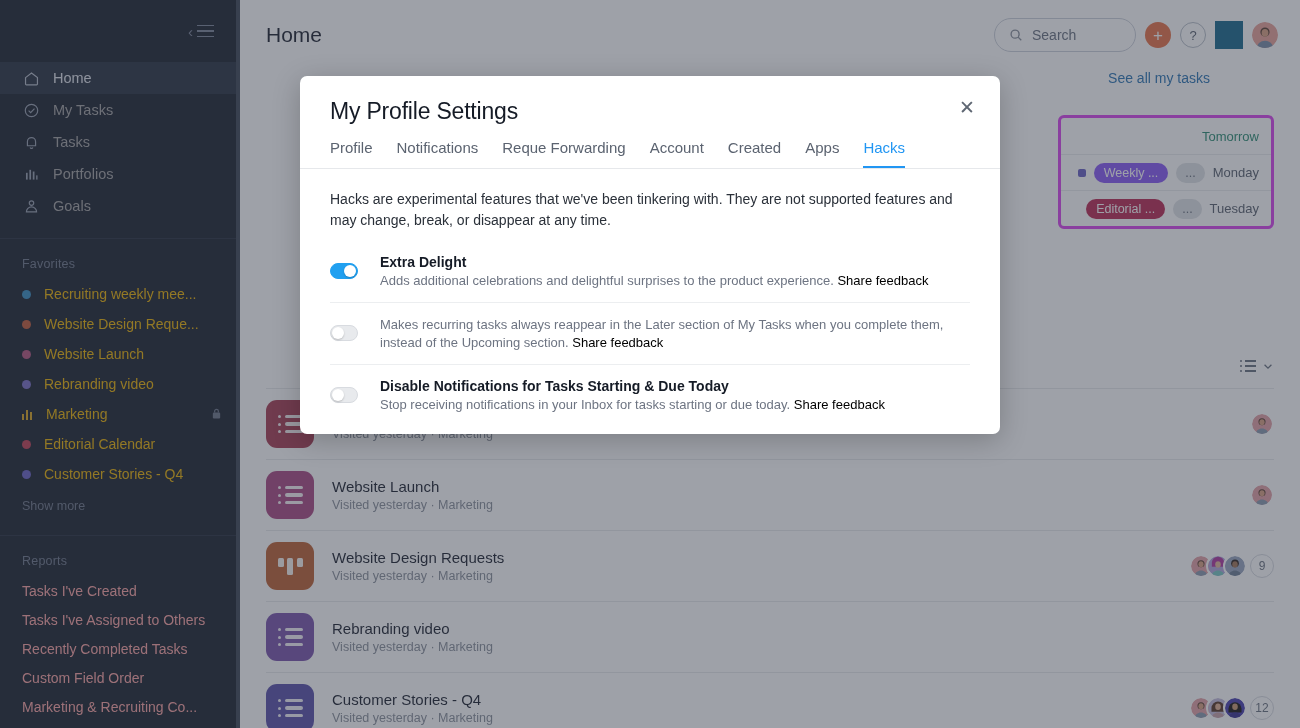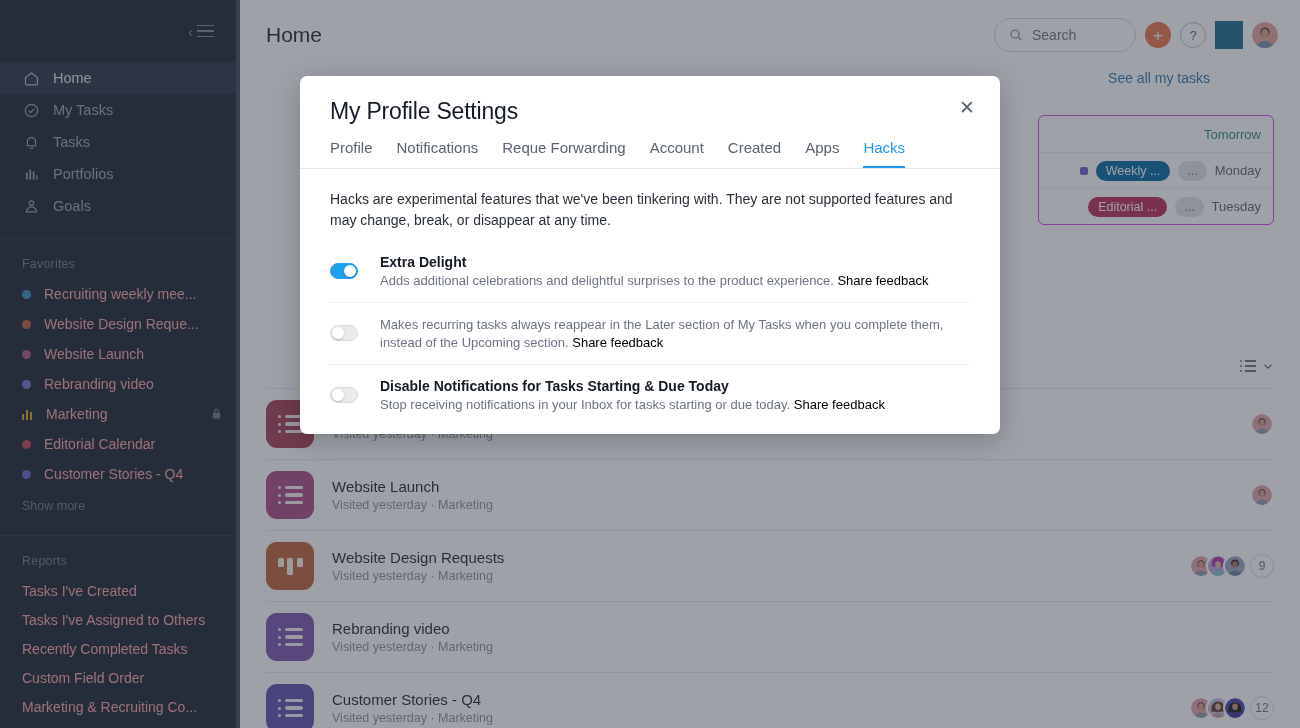--- a/index.html
+++ b/index.html
@@ -38,21 +38,21 @@
   .nav-item .ico { width: 18px; height: 18px; display: flex; align-items: center; justify-content: center; flex: 0 0 18px; }
   .nav-item .ico svg { display: block; }
 
   .sb-divider { height: 1px; background: #2b3240; margin: 16px 0 0 0; }
 
   .sb-section-title {
     font-size: 12.5px; color: #707a8c; padding: 18px 0 8px 22px; letter-spacing: .2px;
   }
   .fav-item {
     display: flex; align-items: center; gap: 13px;
-    height: 30px; padding: 0 18px 0 22px; font-size: 14px; color: #fca5a5; cursor: pointer;
+    height: 30px; padding: 0 18px 0 22px; font-size: 14px; color: #eab308; cursor: pointer;
   }
   .fav-item .dot { width: 9px; height: 9px; border-radius: 50%; flex: 0 0 9px; }
   .fav-item .lbl { flex: 1; white-space: nowrap; overflow: hidden; text-overflow: ellipsis; }
   .fav-item .lock { color: #6e7789; font-size: 11px; }
   .bars-ico { width: 11px; display: flex; align-items: flex-end; gap: 1.5px; height: 11px; flex: 0 0 11px; }
   .bars-ico i { display: block; width: 2.4px; background: #d9a520; }
   .bars-ico i:nth-child(1){ height: 6px; }
   .bars-ico i:nth-child(2){ height: 10px; }
   .bars-ico i:nth-child(3){ height: 8px; }
   .show-more { font-size: 12.5px; color: #6f7889; padding: 10px 0 0 22px; cursor: pointer; }
@@ -72,21 +72,21 @@
   }
   .circ-btn { width: 26px; height: 26px; border-radius: 50%; display: flex; align-items: center; justify-content: center; font-size: 15px; cursor: pointer; }
   .btn-plus { background: #e8734a; color: #fff; font-size: 17px; line-height: 1; }
   .btn-help { border: 1px solid #b9bfc9; color: #5c6573; font-size: 13px; }
   .teal-box { width: 28px; height: 28px; background: #1b6a8e; }
   .avatar { width: 26px; height: 26px; border-radius: 50%; overflow: hidden; display: block; }
 
   .content { padding: 0 26px; position: relative; }
   .see-all { text-align: right; font-size: 14px; color: #2f77b5; padding-right: 64px; }
   .task-card {
-    position: absolute; right: 26px; top: 45px; width: 236px; border: 1px solid #d946ef; border-radius: 6px;
+    position: absolute; right: 26px; top: 45px; width: 216px; border: 3px solid #d946ef; border-radius: 6px;
     background: #fff; overflow: hidden;
   }
   .task-row { display: flex; align-items: center; justify-content: flex-end; gap: 8px; height: 36px; padding: 0 12px; border-top: 1px solid #eaecef; font-size: 13px; color: #5b6370; }
   .task-row:first-child { border-top: none; }
   .due-chip { font-size: 13px; color: #2f8f75; }
   .pill { border-radius: 11px; font-size: 12.5px; padding: 3px 10px; color: #fff; max-width: 92px; overflow: hidden; white-space: nowrap; }
   .pill.grey { background: #dfe2e6; color: #6b7380; padding: 3px 9px; }
   .sq { width: 8px; height: 8px; border-radius: 2px; }
 
   .proj-head { display: flex; align-items: center; height: 44px; margin-top: 258px; }
@@ -291,21 +291,21 @@
 
     <div class="content">
       <div class="see-all">See all my tasks</div>
 
       <div class="task-card">
         <div class="task-row">
           <span class="due-chip">Tomorrow</span>
         </div>
         <div class="task-row">
           <span class="sq" style="background:#6a62c4"></span>
-          <span class="pill" style="background:#0369a1">Weekly ...</span>
+          <span class="pill" style="background:#8b5cf6">Weekly ...</span>
           <span class="pill grey">...</span>
           <span>Monday</span>
         </div>
         <div class="task-row">
           <span class="pill" style="background:#bb2d55">Editorial ...</span>
           <span class="pill grey">...</span>
           <span>Tuesday</span>
         </div>
       </div>
 

